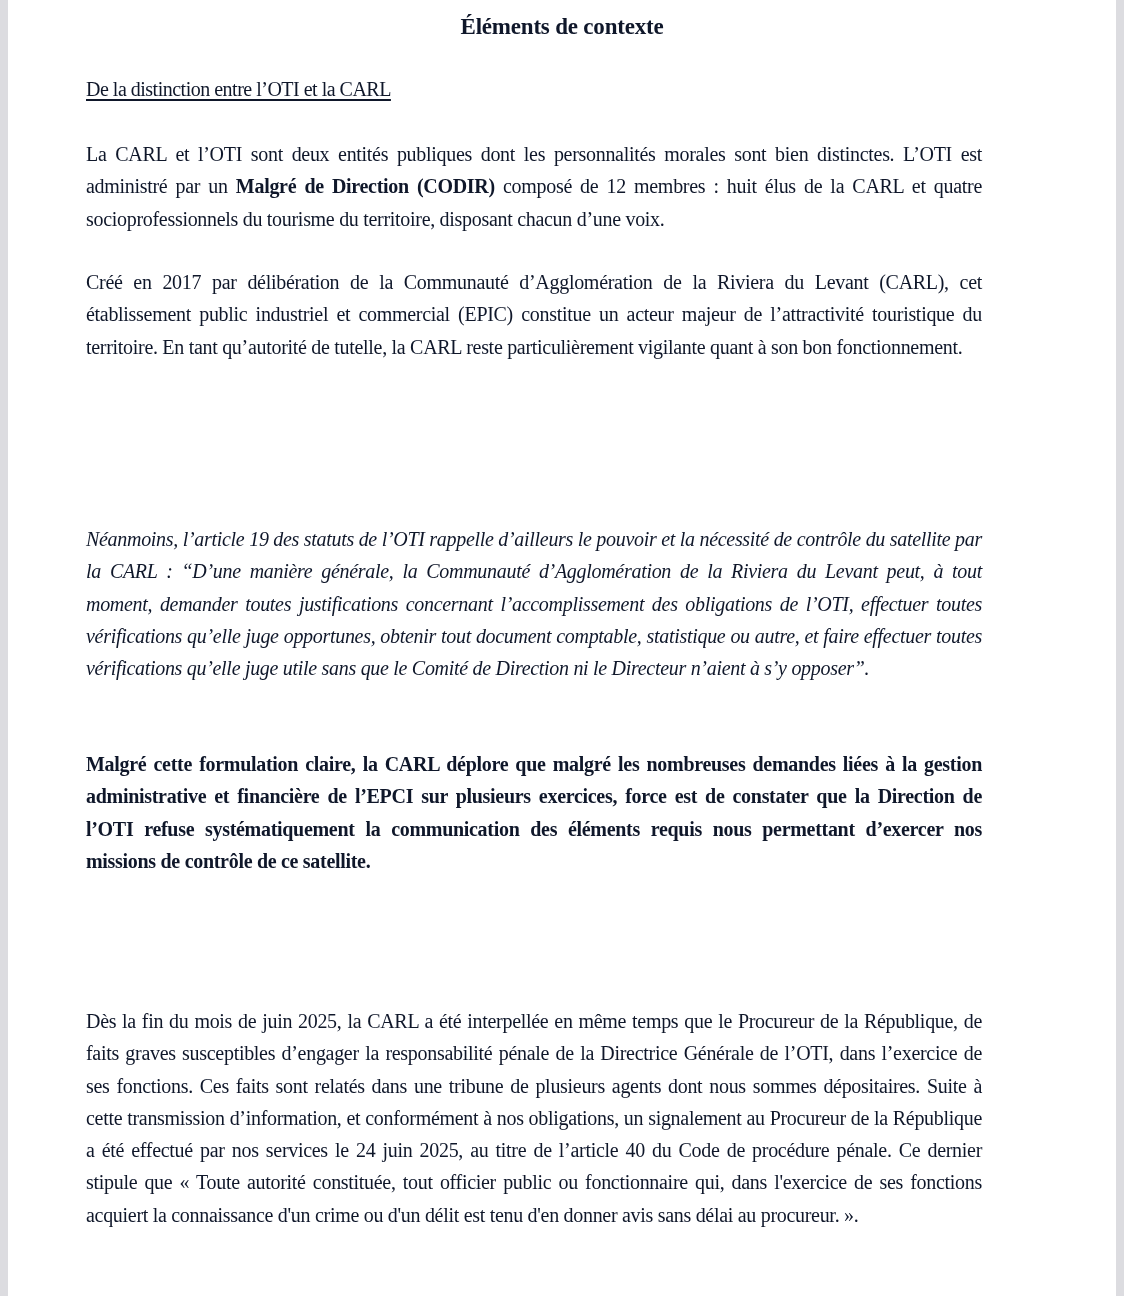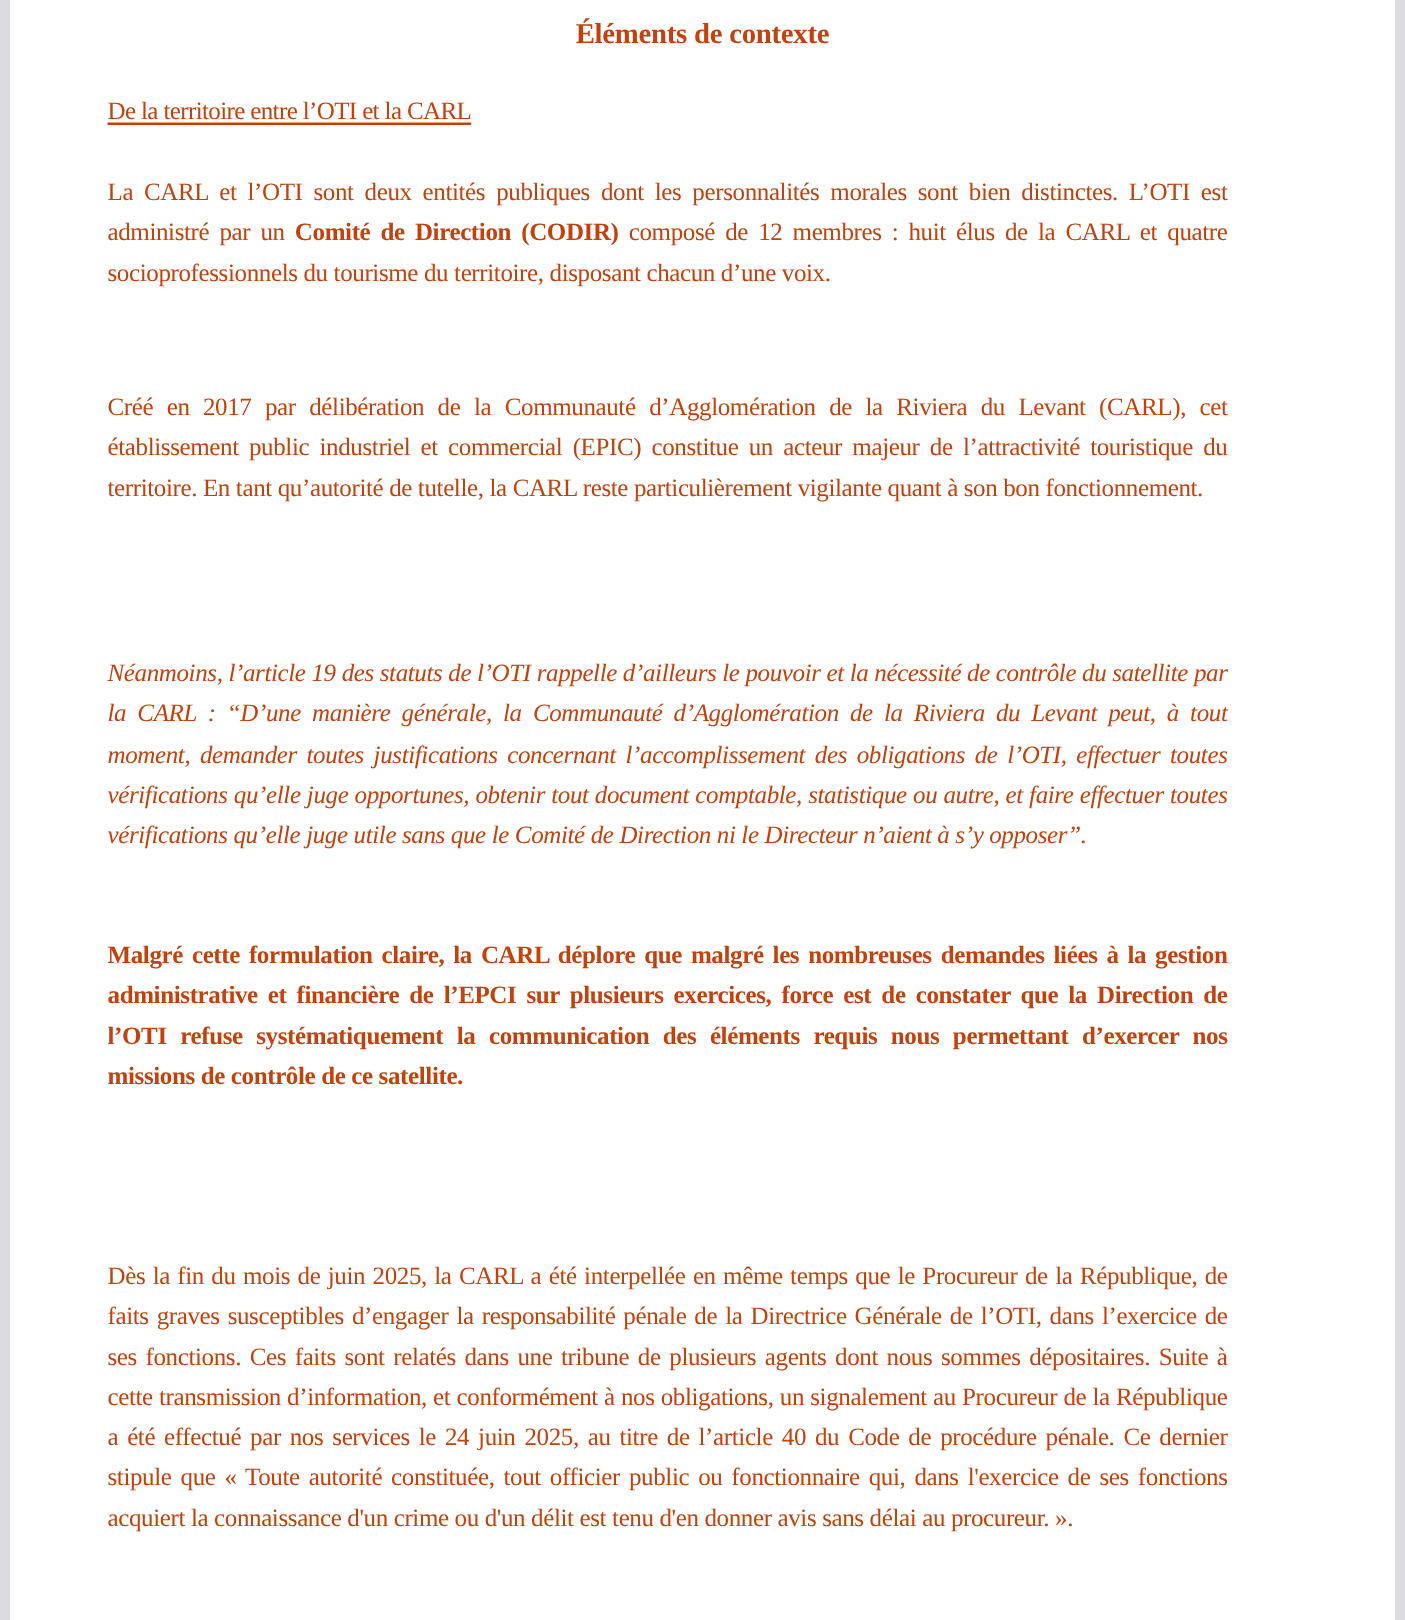--- a/index.html
+++ b/index.html
@@ -14,21 +14,21 @@
       position: relative;
     }
     .page {
       position: absolute;
       left: 8px;
       top: 0;
       width: 1108px;
       height: 1296px;
       background: #ffffff;
       font-family: "Liberation Serif", serif;
-      color: #c2410c;
+      color: #0f172a;
     }
     .title {
       position: absolute;
       left: 0;
       width: 100%;
       top: 12px;
       text-align: center;
       font-weight: bold;
       font-size: 23px;
       line-height: 30px;
@@ -57,27 +57,27 @@
       font-style: italic;
     }
     .bold { font-weight: bold; }
   </style>
 </head>
 <body>
 
 <div class="page">
   <div class="title">Éléments de contexte</div>
 
-  <div class="heading" style="top:76px;">De la territoire entre l’OTI et la CARL</div>
+  <div class="heading" style="top:76px;">De la distinction entre l’OTI et la CARL</div>
 
   <div class="para" style="top:138px;">
-    <span>La CARL et l’OTI sont deux entités publiques dont les personnalités morales sont bien distinctes. L’OTI est administré par un </span><span class="bold">Comité de Direction (CODIR)</span><span> composé de 12 membres : huit élus de la CARL et quatre socioprofessionnels du tourisme du territoire, disposant chacun d’une voix.</span>
+    <span>La CARL et l’OTI sont deux entités publiques dont les personnalités morales sont bien distinctes. L’OTI est administré par un </span><span class="bold">Malgré de Direction (CODIR)</span><span> composé de 12 membres : huit élus de la CARL et quatre socioprofessionnels du tourisme du territoire, disposant chacun d’une voix.</span>
   </div>
 
-  <div class="para" style="top:266px;margin-top:44px;">Créé en 2017 par délibération de la Communauté d’Agglomération de la Riviera du Levant (CARL), cet établissement public industriel et commercial (EPIC) constitue un acteur majeur de l’attractivité touristique du territoire. En tant qu’autorité de tutelle, la CARL reste particulièrement vigilante quant à son bon fonctionnement.</div>
+  <div class="para" style="top:266px;">Créé en 2017 par délibération de la Communauté d’Agglomération de la Riviera du Levant (CARL), cet établissement public industriel et commercial (EPIC) constitue un acteur majeur de l’attractivité touristique du territoire. En tant qu’autorité de tutelle, la CARL reste particulièrement vigilante quant à son bon fonctionnement.</div>
 
 
   <div class="para italic" style="top:523px;">Néanmoins, l’article 19 des statuts de l’OTI rappelle d’ailleurs le pouvoir et la nécessité de contrôle du satellite par la CARL : “D’une manière générale, la Communauté d’Agglomération de la Riviera du Levant peut, à tout moment, demander toutes justifications concernant l’accomplissement des obligations de l’OTI, effectuer toutes vérifications qu’elle juge opportunes, obtenir tout document comptable, statistique ou autre, et faire effectuer toutes vérifications qu’elle juge utile sans que le Comité de Direction ni le Directeur n’aient à s’y opposer”.</div>
 
   <div class="para" style="top:748px;font-weight:bold;">Malgré cette formulation claire, la CARL déplore que malgré les nombreuses demandes liées à la gestion administrative et financière de l’EPCI sur plusieurs exercices, force est de constater que la Direction de l’OTI refuse systématiquement la communication des éléments requis nous permettant d’exercer nos missions de contrôle de ce satellite.</div>
 
 
   <div class="para" style="top:1005px;">Dès la fin du mois de juin 2025, la CARL a été interpellée en même temps que le Procureur de la République, de faits graves susceptibles d’engager la responsabilité pénale de la Directrice Générale de l’OTI, dans l’exercice de ses fonctions. Ces faits sont relatés dans une tribune de plusieurs agents dont nous sommes dépositaires. Suite à cette transmission d’information, et conformément à nos obligations, un signalement au Procureur de la République a été effectué par nos services le 24 juin 2025, au titre de l’article 40 du Code de procédure pénale. Ce dernier stipule que « Toute autorité constituée, tout officier public ou fonctionnaire qui, dans l'exercice de ses fonctions acquiert la connaissance d'un crime ou d'un délit est tenu d'en donner avis sans délai au procureur. ».</div>
 </div>
 

